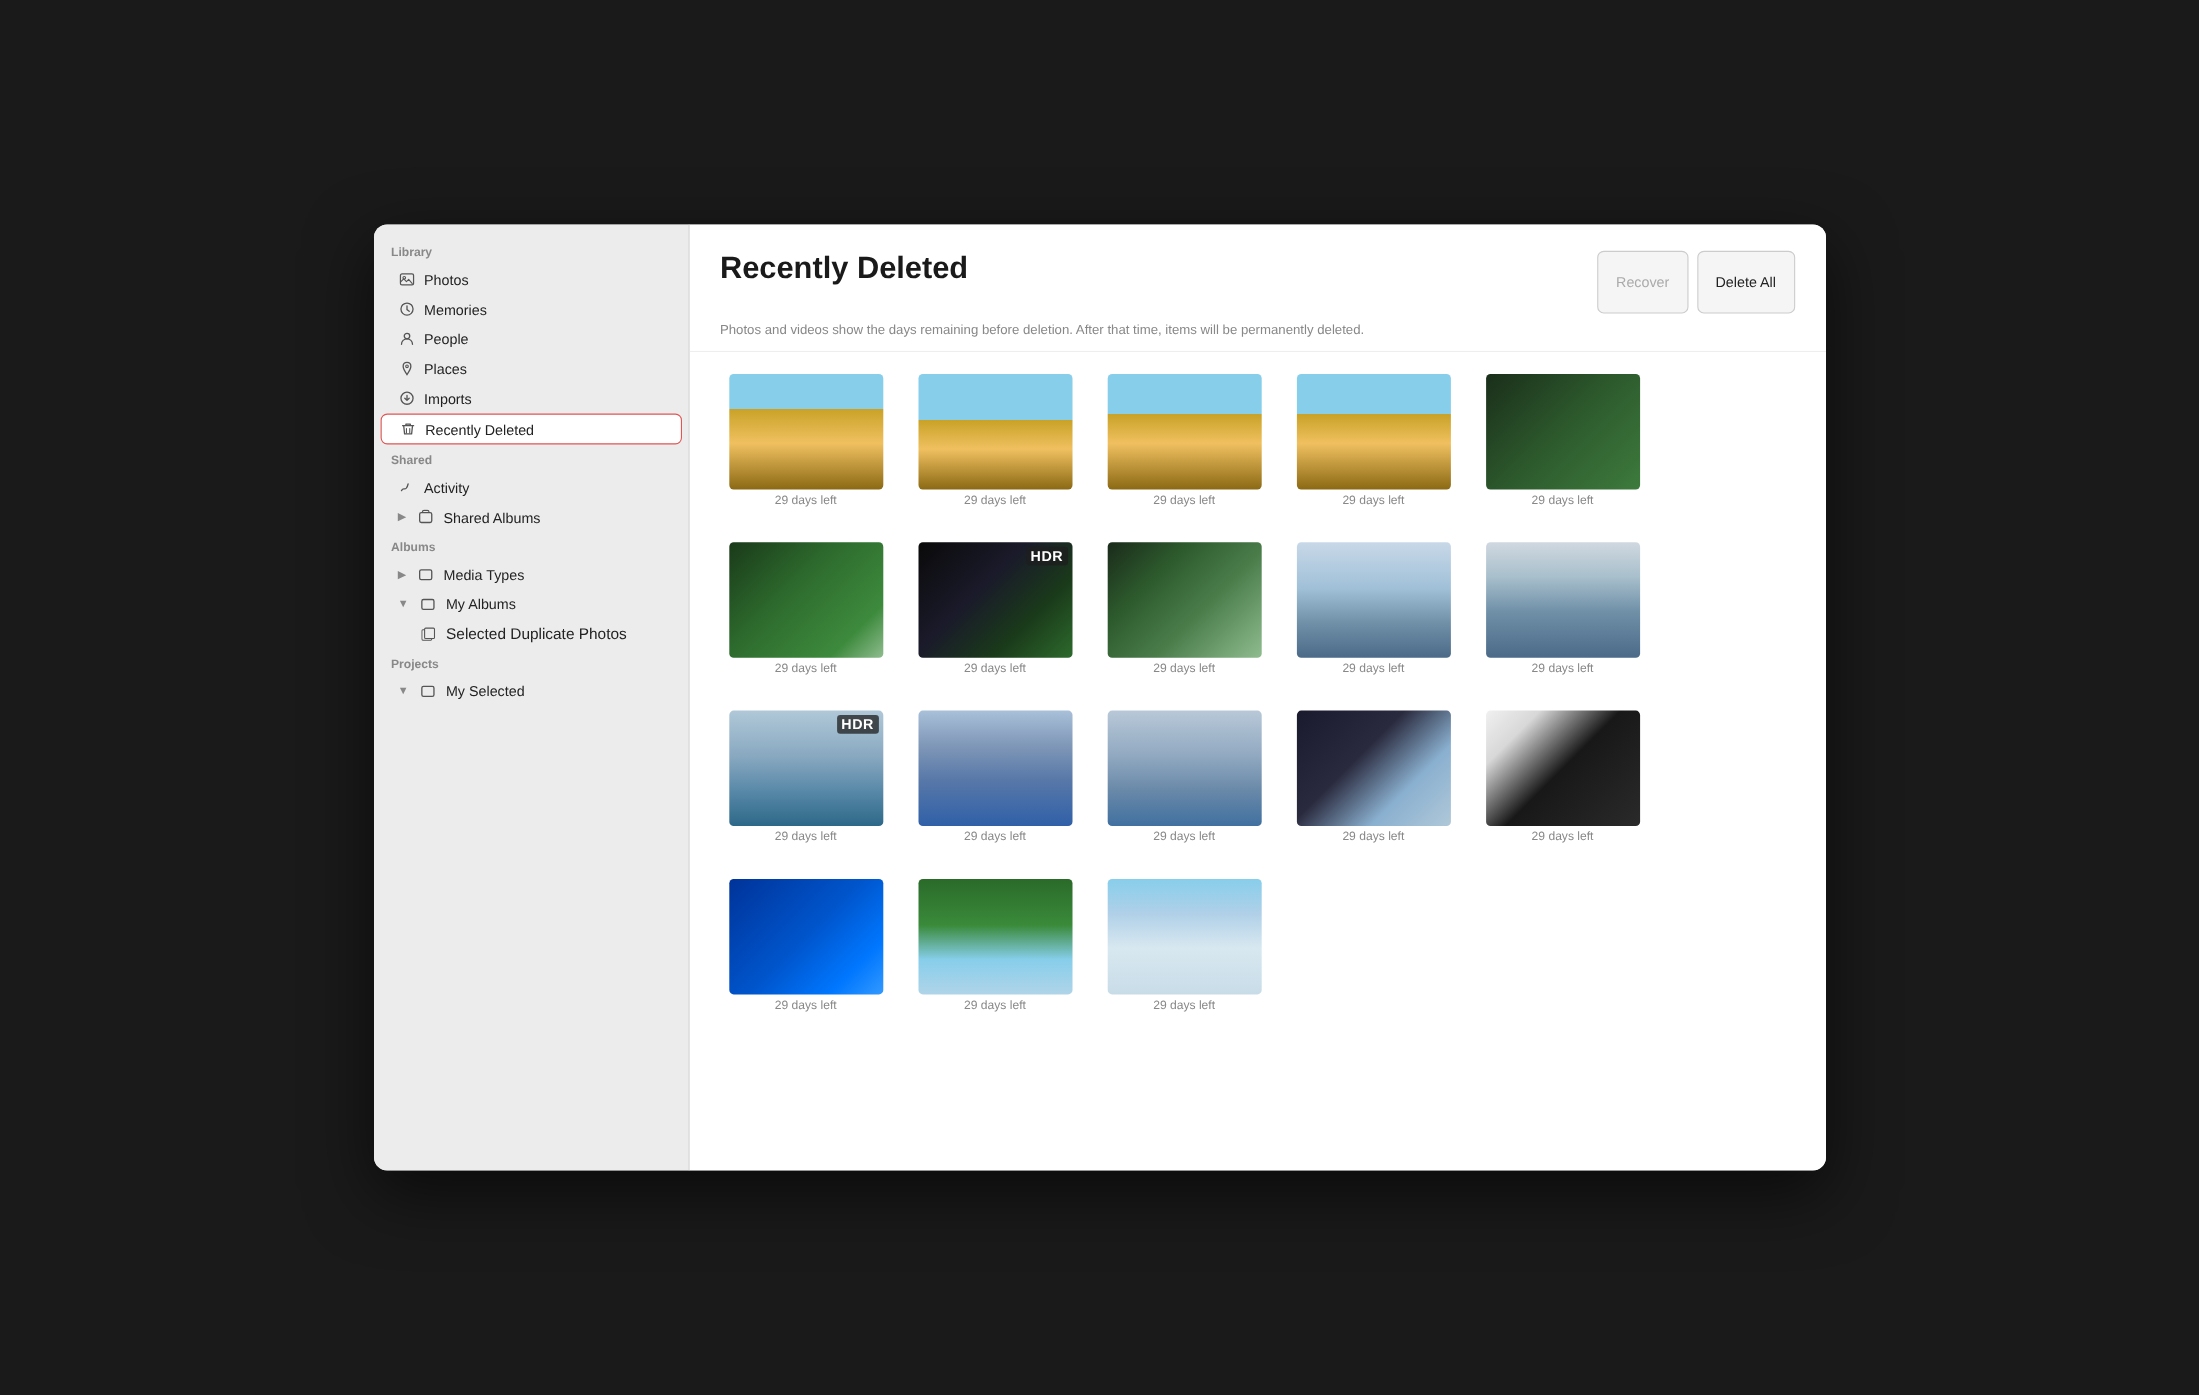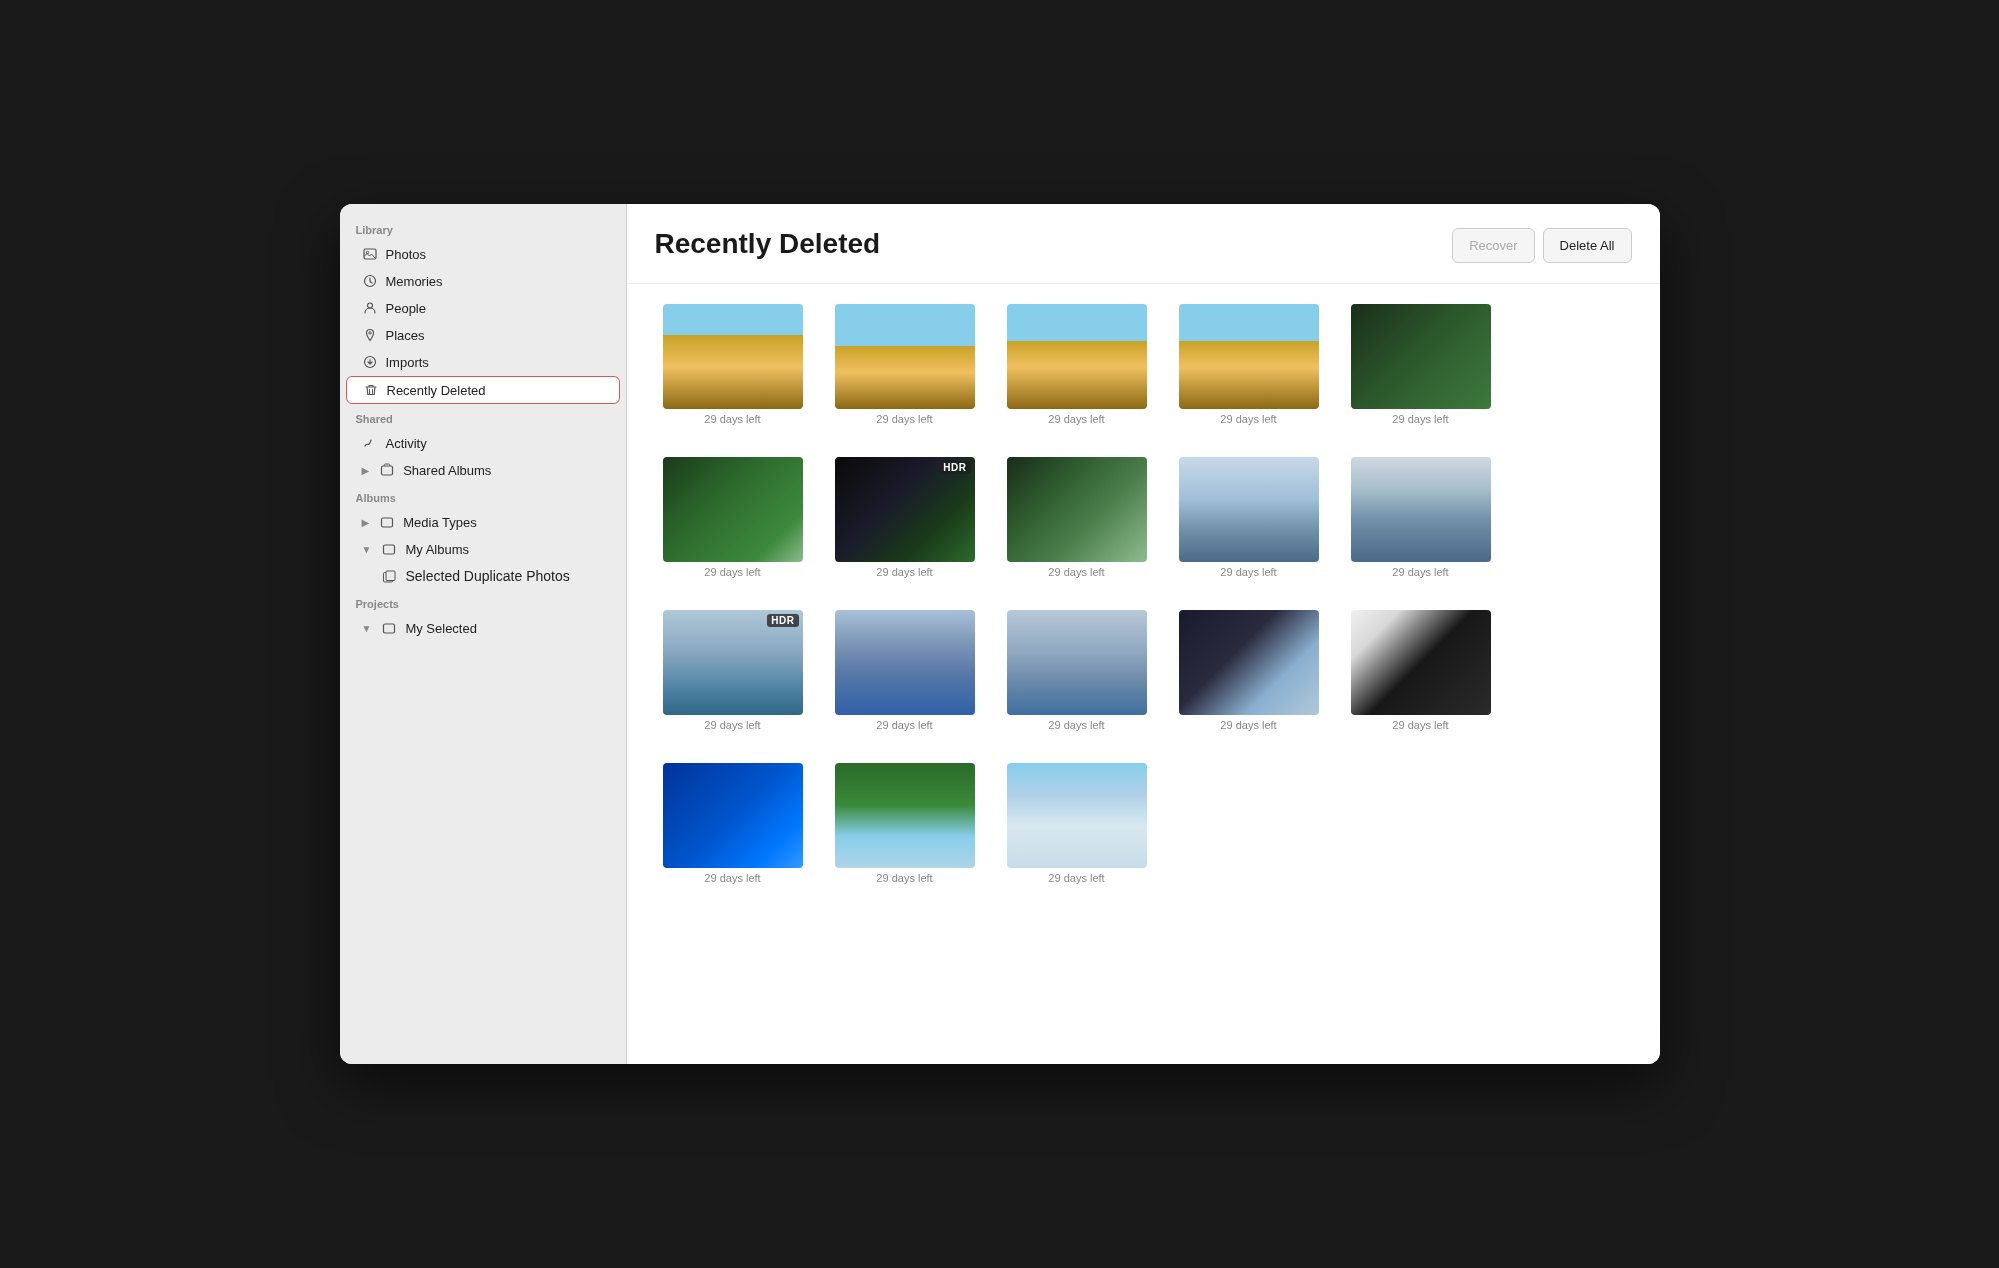--- a/index.html
+++ b/index.html
@@ -172,21 +172,21 @@
     .btn-recover {
       padding: 5px 16px;
       border: 1px solid #ccc;
       background: #f5f5f5;
       border-radius: 6px;
       font-size: 13px;
       color: #aaa;
       cursor: pointer;
     }
     .btn-delete-all {
-      padding: 9px 16px;
+      padding: 20px 16px;
       border: 1px solid #ccc;
       background: #f5f5f5;
       border-radius: 6px;
       font-size: 13px;
       color: #222;
       cursor: pointer;
     }
     .subtitle {
       font-size: 12px;
       color: #888;
@@ -211,21 +211,21 @@
       overflow: hidden;
       position: relative;
       background: #888;
     }
     .hdr-badge {
       position: absolute;
       top: 4px;
       right: 4px;
       background: rgba(30,30,30,0.75);
       color: white;
-      font-size: 10px;
+      font-size: 13px;
       font-weight: 700;
       padding: 1px 4px;
       border-radius: 3px;
       letter-spacing: 0.5px;
     }
     .photo-label {
       font-size: 11px;
       color: #888;
       margin-top: 4px;
       text-align: center;
@@ -374,20 +374,21 @@
 
     <div class="main-content">
       <div class="main-header">
         <div class="main-header-top">
           <h1 class="page-title">Recently Deleted</h1>
           <div class="header-buttons">
             <button class="btn-recover">Recover</button>
             <button class="btn-delete-all">Delete All</button>
           </div>
         </div>
+        <p class="subtitle">Photos and videos show the days remaining before deletion. After that time, items will be permanently deleted.</p>
       </div>
 
       <div class="photos-grid" id="photos-grid">
       <div class="photo-item">
             <div class="photo-thumb" style="background: linear-gradient(rgb(135, 206, 235) 30%, rgb(201, 162, 39) 30%, rgb(240, 192, 96) 60%, rgb(139, 105, 20) 100%); position: relative;"></div>
             <div class="photo-label">29 days left</div>
           </div>
           <div class="photo-item">
             <div class="photo-thumb" style="background: linear-gradient(rgb(135, 206, 235) 40%, rgb(201, 162, 39) 40%, rgb(240, 192, 96) 65%, rgb(139, 105, 20) 100%);"></div>
             <div class="photo-label">29 days left</div>

